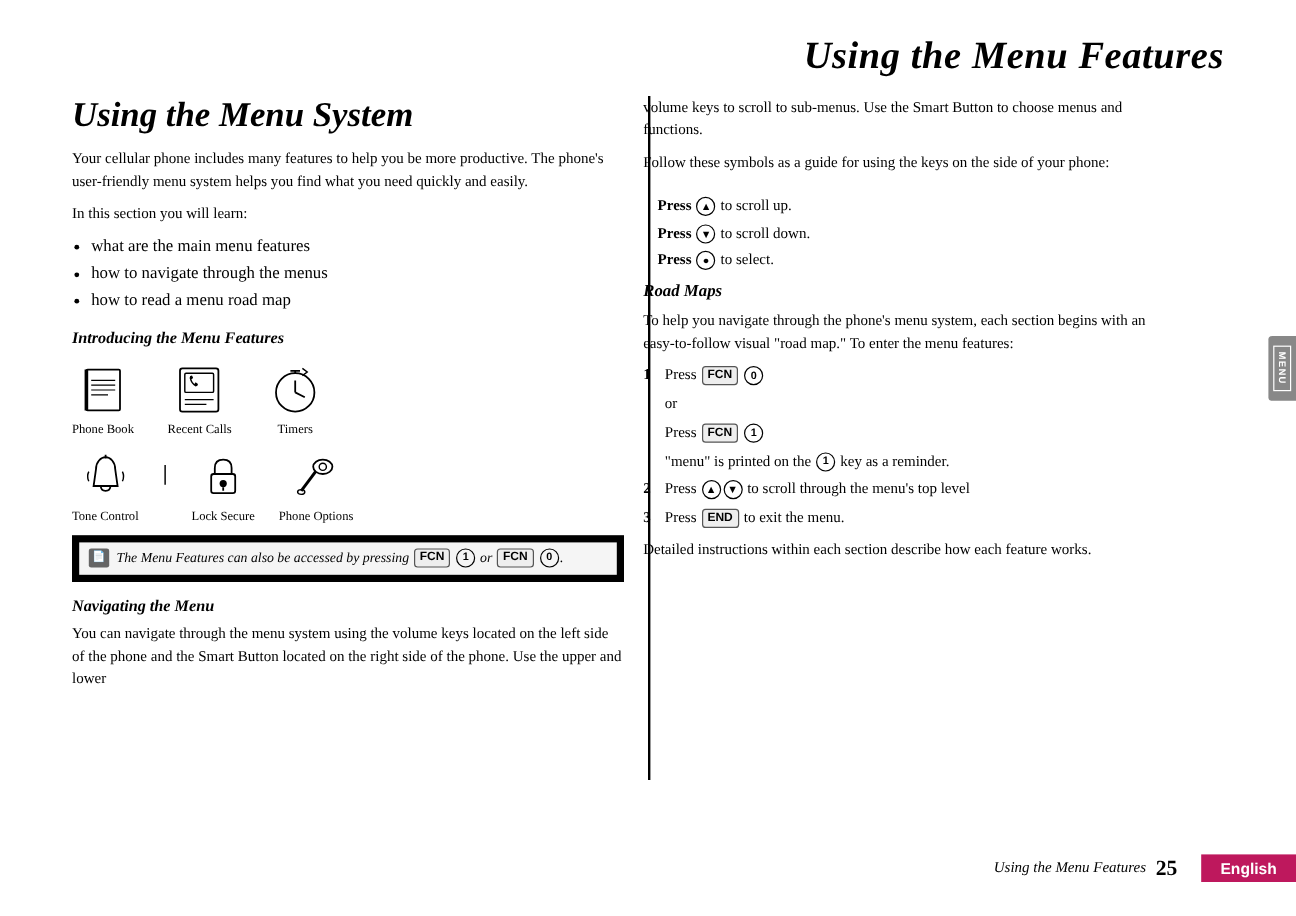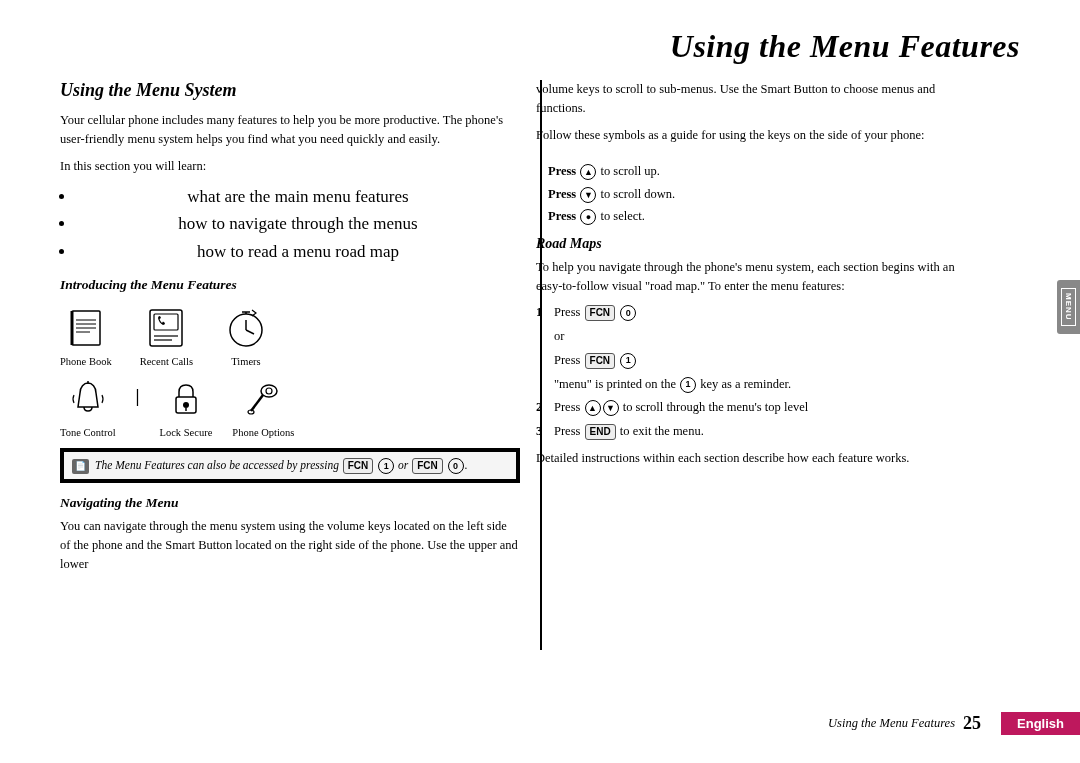--- a/index.html
+++ b/index.html
@@ -65,21 +65,21 @@
     .right-column {
       position: absolute;
       top: 80px;
       left: 536px;
       width: 460px;
       padding-right: 30px;
     }
 
     
     .section-heading {
-      font-size: 18px;
+      font-size: 29px;
       font-style: italic;
       font-weight: bold;
       font-family: 'Times New Roman', Times, serif;
       margin-bottom: 10px;
       color: #000;
     }
 
     .body-text {
       font-size: 12.5px;
       line-height: 1.5;
@@ -105,24 +105,23 @@
       color: #000;
     }
 
     .bullet-list {
       margin-left: 16px;
       margin-bottom: 8px;
       list-style: disc;
     }
 
     .bullet-list li {
-      font-size: 17px;
+      font-size: 14px;
       line-height: 1.6;
       color: #000;
-      text-align: center;
     }
 
     
     .icons-row {
       display: flex;
       align-items: flex-start;
       gap: 28px;
       margin: 10px 0 6px 0;
     }
 
@@ -155,21 +154,21 @@
       margin: 4px 0 6px 0;
     }
 
     .icons-row2 .icon-item {
       gap: 2px;
     }
 
     
     .note-box {
       background: #f5f5f5;
-      border: 4px solid #000000;
+      border: 6px solid #000000;
       padding: 5px 8px;
       margin: 8px 0;
       font-size: 11.5px;
       font-style: italic;
       line-height: 1.5;
       color: #000;
     }
 
     .note-icon {
       display: inline-block;

